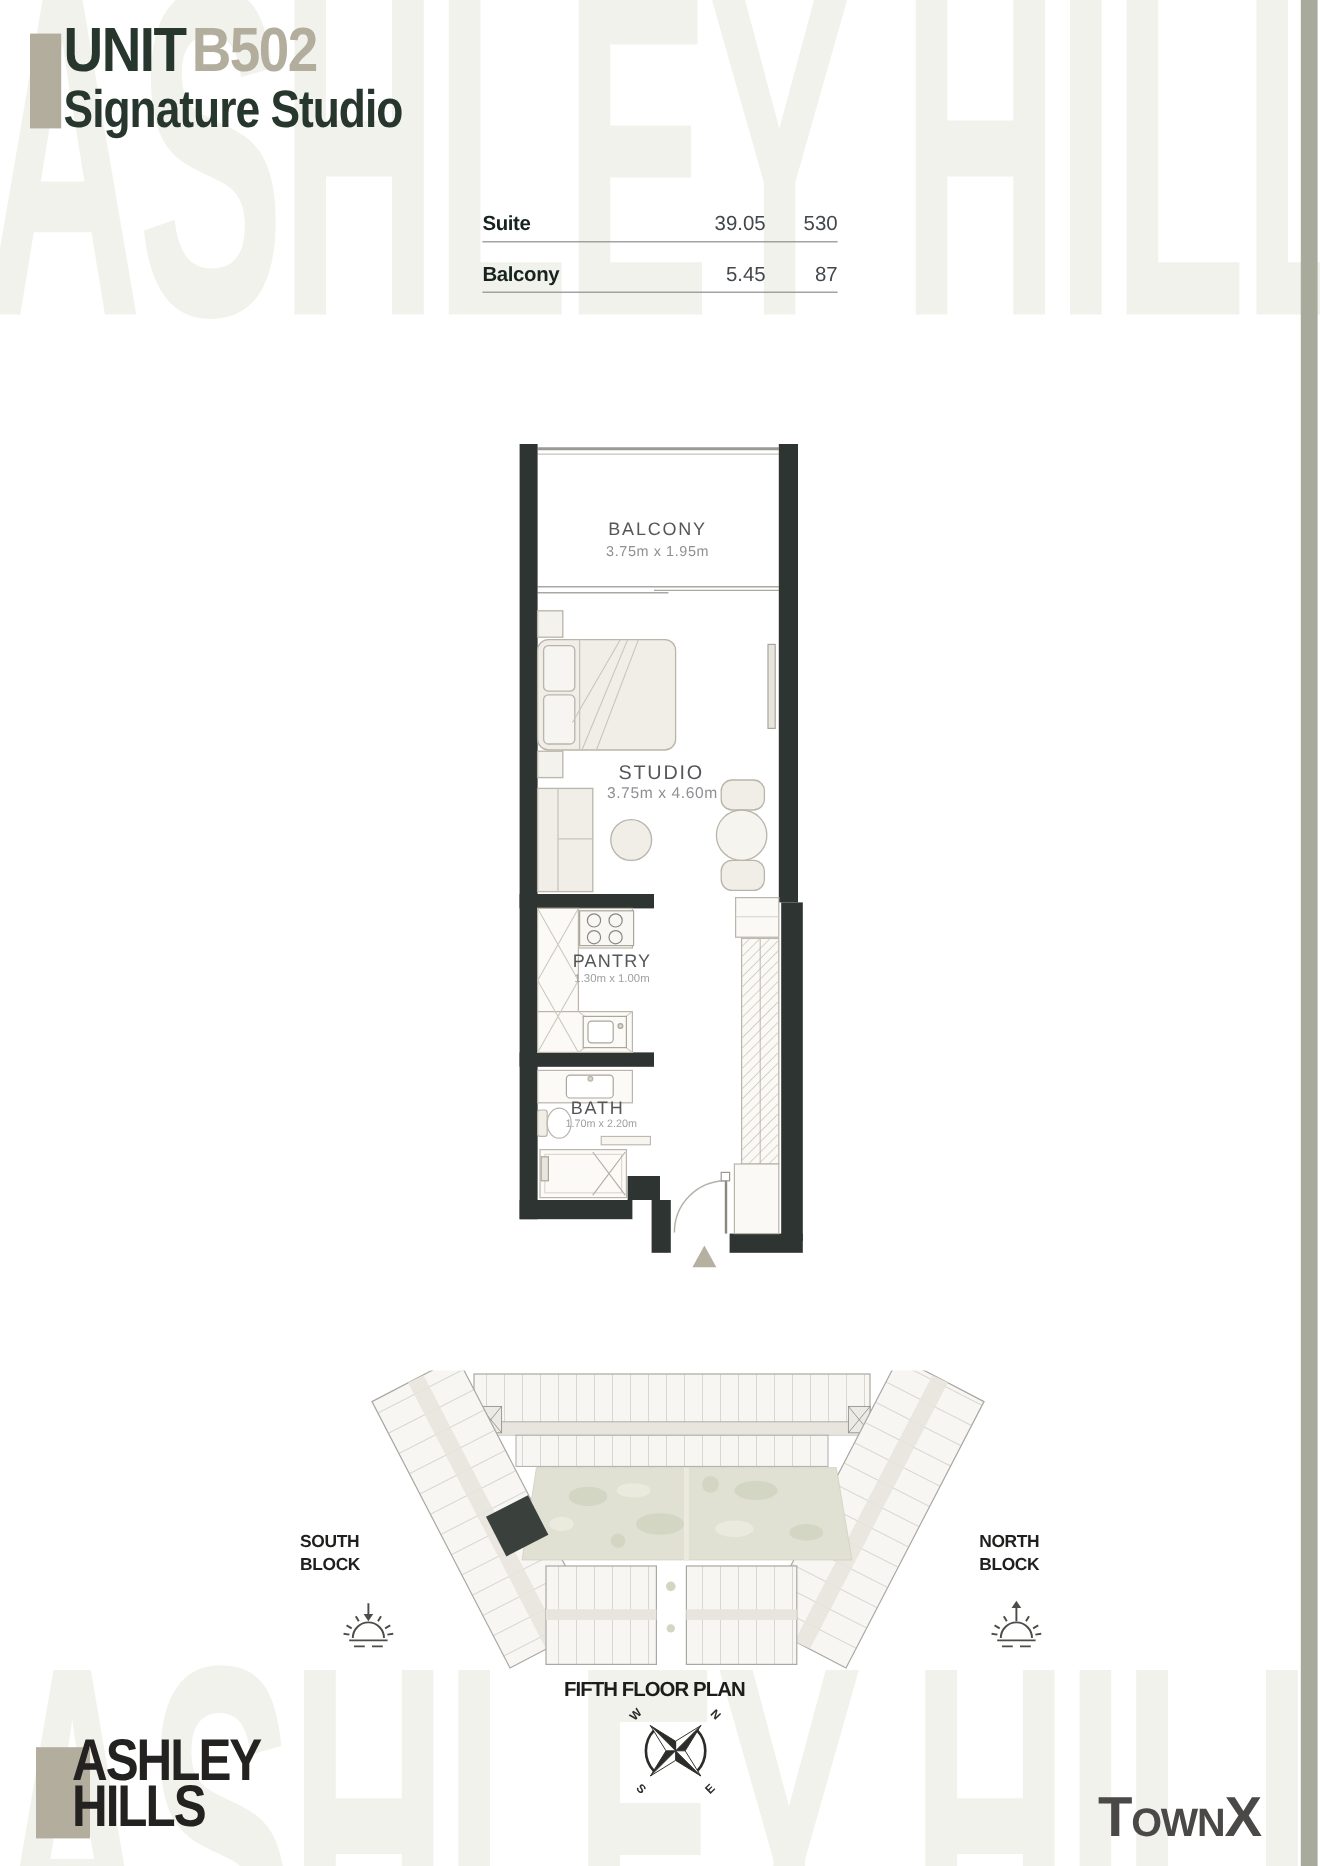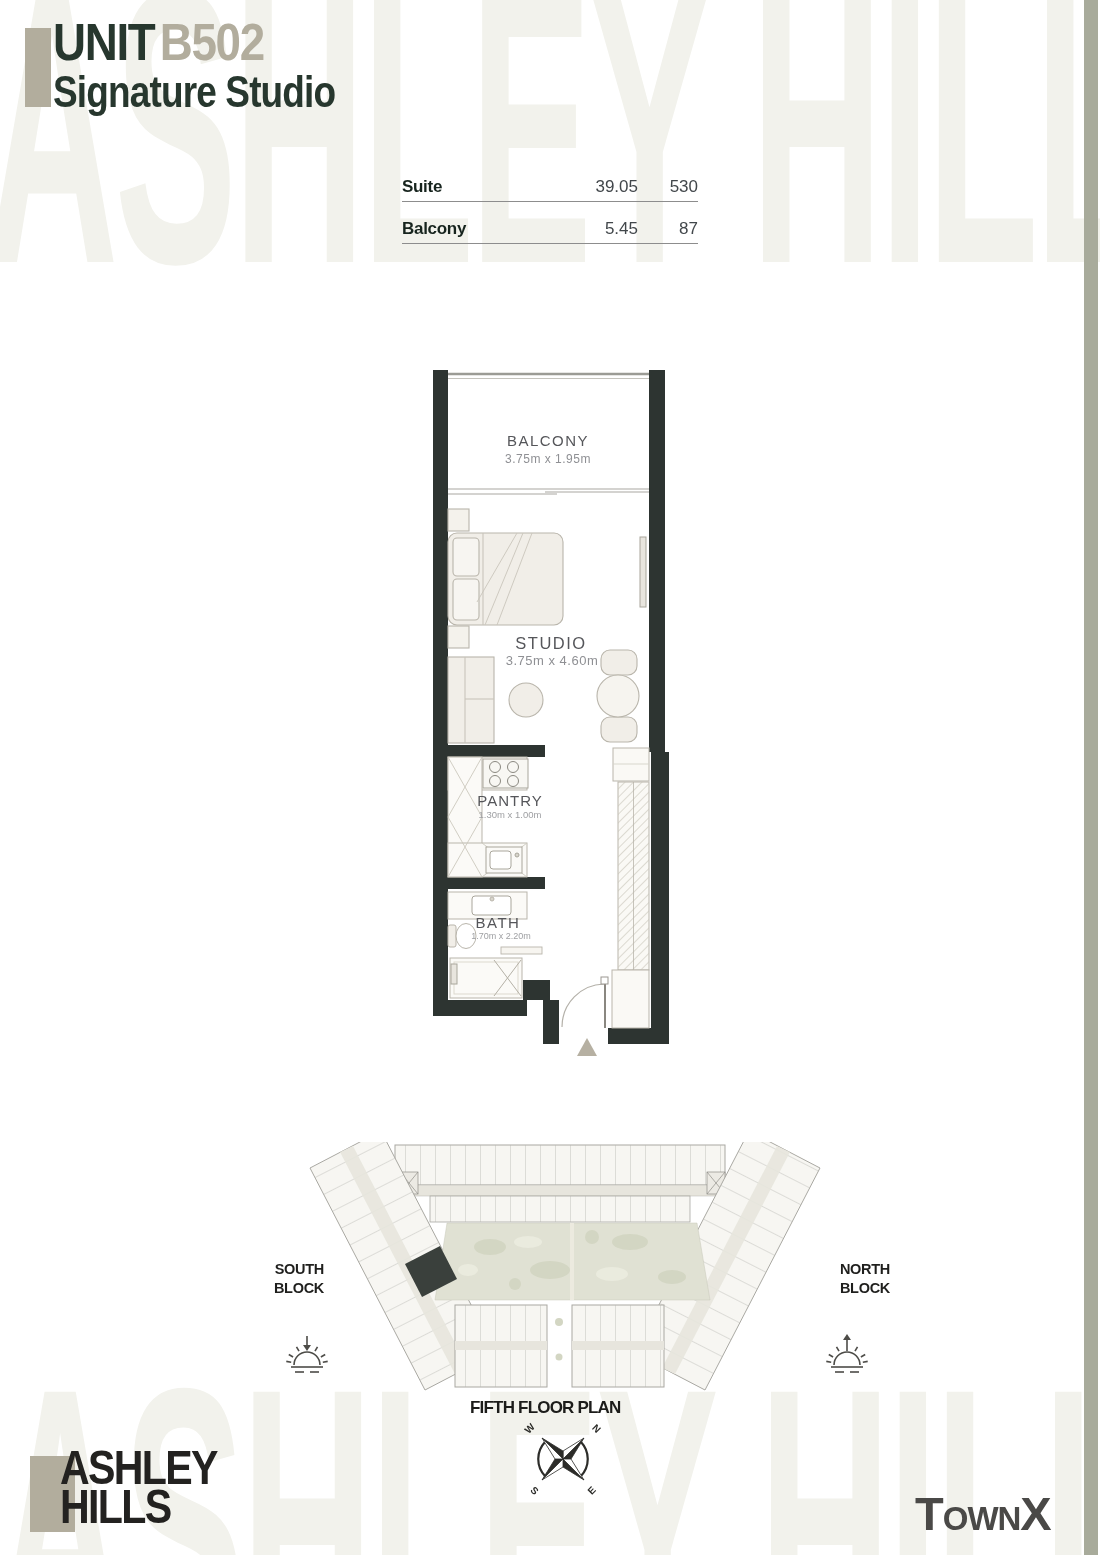--- a/index.html
+++ b/index.html
@@ -27,22 +27,22 @@
   .t-head{height:24px;}
   .t-body{height:42px;padding-bottom:4px;box-sizing:border-box;}
   .t-line{border-bottom:1.5px solid #8d8d8d;}
   .t-label{font-size:17px;font-weight:bold;color:#17241e;letter-spacing:-0.3px;}
   .t-val{font-size:17px;color:#424warn649;color:#42474b;text-align:right;}
   .t-h{font-size:13.5px;font-weight:bold;color:#17241e;letter-spacing:-0.2px;}
   
   .floor-plan{position:absolute;left:425px;top:362px;z-index:2;}
   
   .site-plan{position:absolute;left:300px;top:1142px;z-index:1;}
-  .block-label{position:absolute;width:74px;text-align:right;font-size:14.5px;font-weight:bold;
-               color:#1f1f1d;line-height:19px;letter-spacing:-0.3px;z-index:2;}
+  .block-label{position:absolute;width:74px;text-align:left;font-size:14.5px;font-weight:bold;
+               color:#1f1f1d;line-height:19px;letter-spacing:-0.3px;z-index:2;margin-top:16px;}
   .bl-south{left:250px;top:1260px;}
   .bl-north{left:816px;top:1260px;}
   .sun-icon{position:absolute;z-index:2;}
   .sun-south{left:277px;top:1332px;}
   .sun-north{left:817px;top:1332px;}
   .plan-caption{position:absolute;left:470px;top:1398px;width:200px;text-align:left;
                 font-size:17px;font-weight:bold;letter-spacing:-0.8px;color:#1c1c1a;z-index:2;}
   .compass{position:absolute;left:518px;top:1414px;z-index:2;}
   
   .logo-accent{position:absolute;left:30px;top:1456px;width:45px;height:76px;background:#b2ad9d;z-index:1;}

